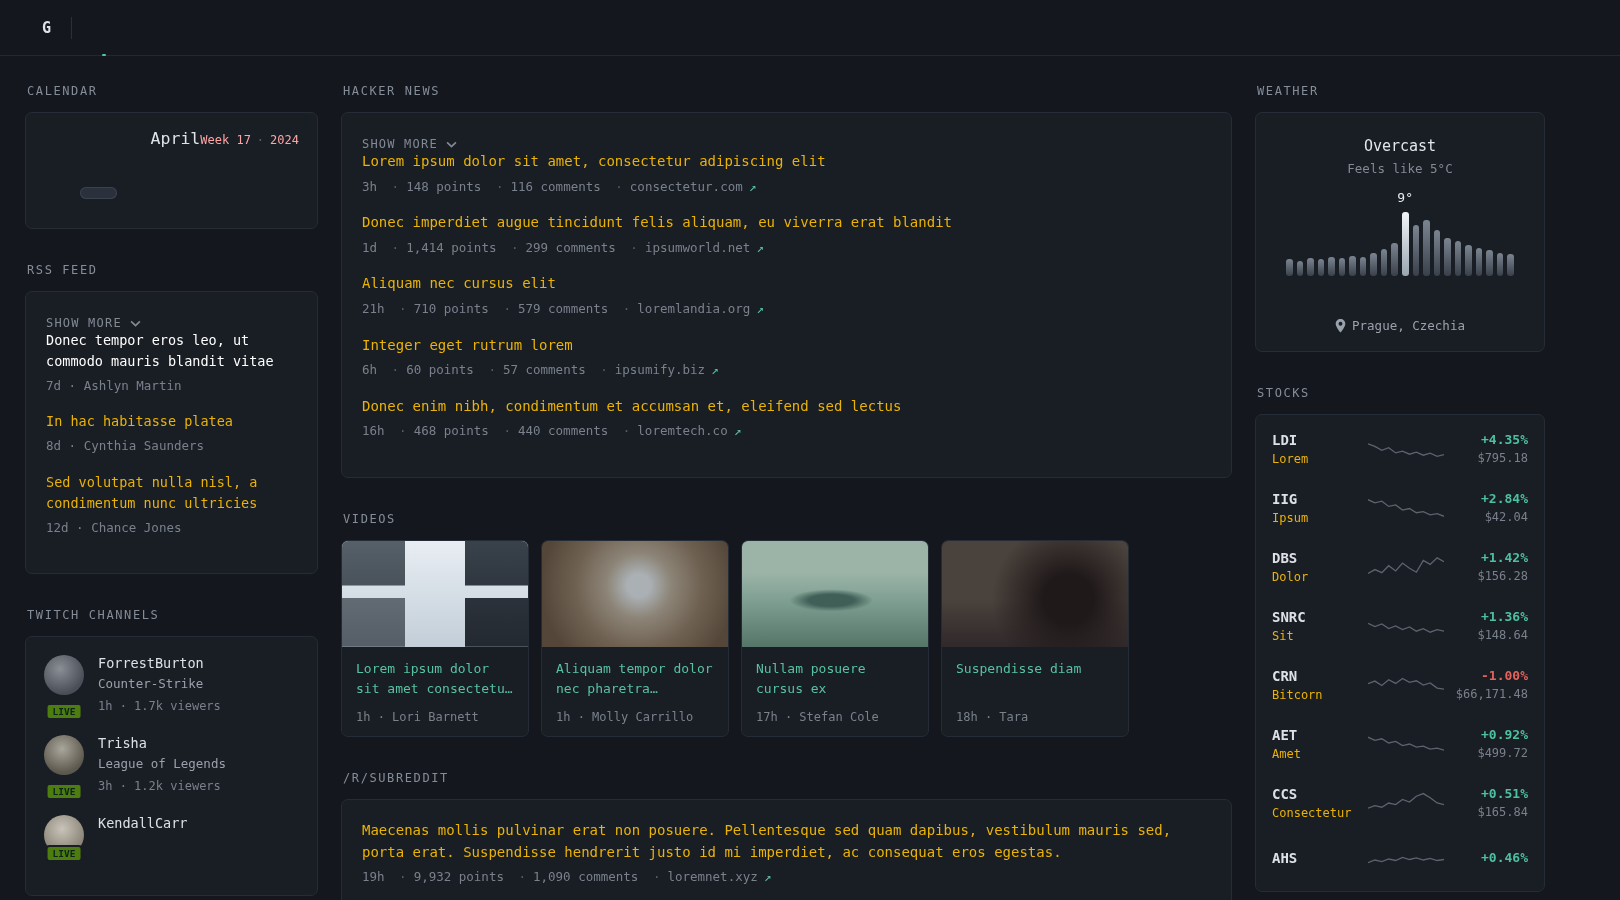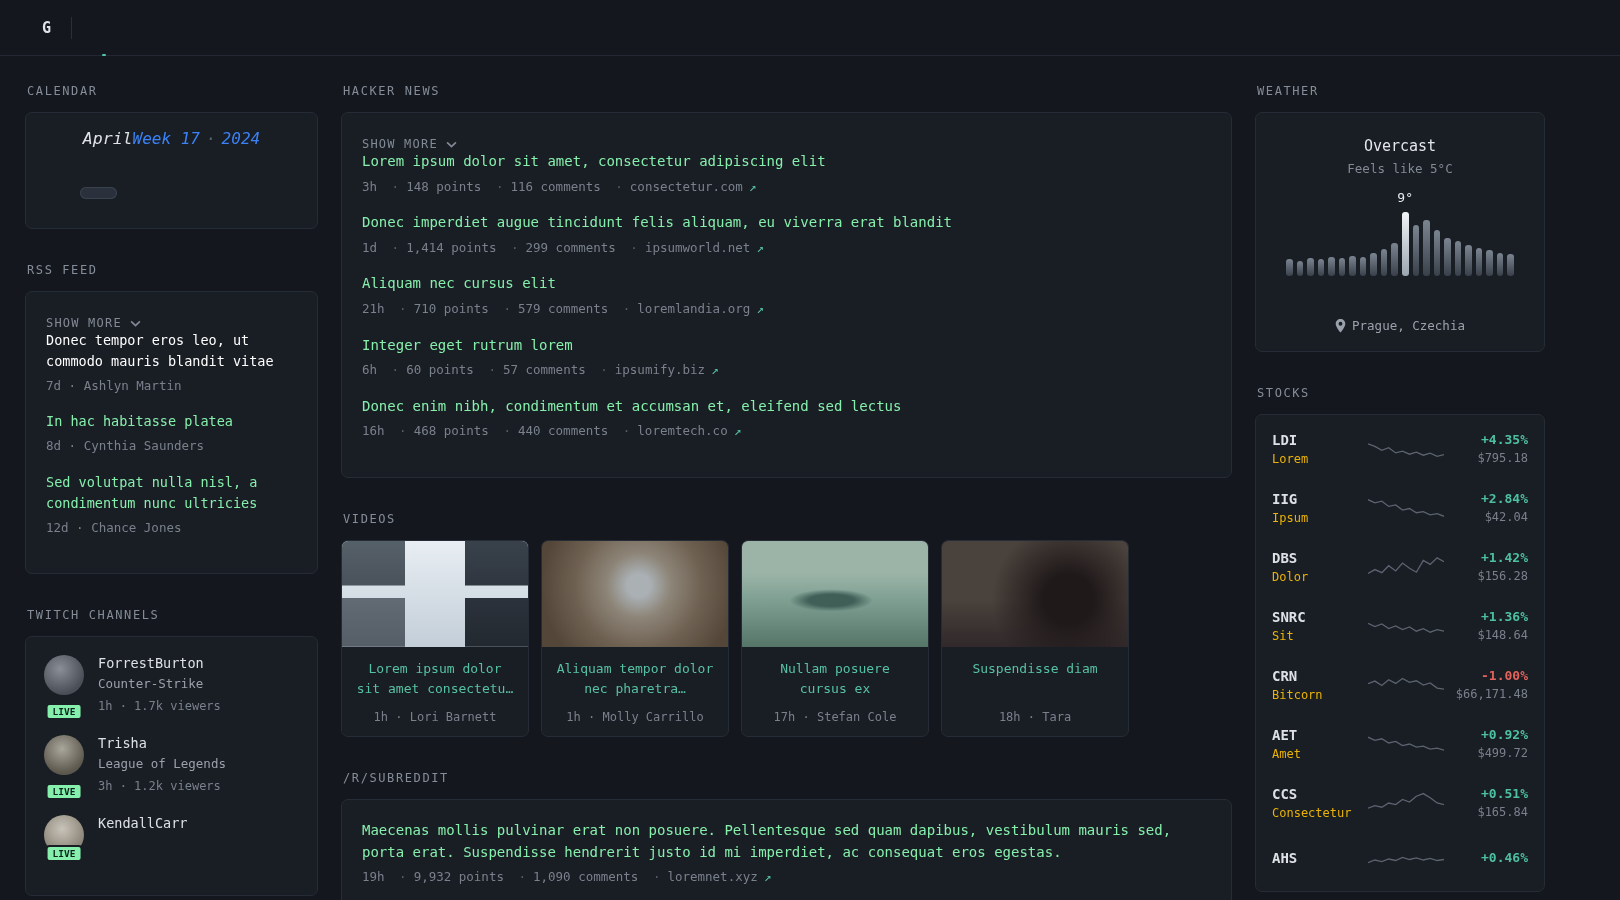--- a/index.html
+++ b/index.html
@@ -36,34 +36,34 @@
   }
   section.widget { margin-bottom: 34px; }
   .widget-title {
     font-size: 12px; font-weight: 400; letter-spacing: 1.6px;
     color: #848d98; margin: 0 0 14px 2px;
   }
   .card { background: #191d24; border: 1px solid #262c36; border-radius: 7px; }
 
   
   .calendar-card { padding: 16px 18px 14px; }
-  .cal-top { display: flex; justify-content: center; align-items: baseline; margin-bottom: 16px; font-style: italic; }
+  .cal-top { display: flex; justify-content: flex-end; align-items: baseline; margin-bottom: 16px; }
   .cal-month { font-size: 16.5px; color: #dfe3e8; }
-  .cal-week { font-size: 16px; color: #3b82f6; }
+  .cal-week { font-size: 12px; color: #fca5a5; }
   .cal-week .dot::before { content: "·"; margin: 0 6px; color: #5b636e; }
   .cal-grid { display: grid; grid-template-columns: repeat(7, 1fr); row-gap: 3px; text-align: center; }
   .cal-dow { font-size: 10.5px; color: #596169; padding-bottom: 8px; }
   .cal-day { font-size: 13px; color: #adb4bd; padding: 6px 0; border-radius: 6px; cursor: pointer; }
   .cal-day.dim { color: #555c66; }
   .cal-day.selected { background: #2a313c; color: #e9ecf0; box-shadow: inset 0 0 0 1px #3a424e; }
 
   
   .feed-card { padding: 20px; }
   .feed-item { margin-bottom: 17px; }
-  .item-title { display: block; color: #86efac; font-size: 13.5px; line-height: 1.55; }
+  .item-title { display: block; color: #eab308; font-size: 13.5px; line-height: 1.55; }
   .visited .item-title { color: #ffffff; }
   .item-meta { color: #79818c; font-size: 12.5px; margin-top: 5px; line-height: 1.4; }
   .hn-item .item-title, .sub-item .item-title { font-size: 14px; }
   .parts > span + span::before { content: "·"; margin: 0 7px; color: #565e69; }
   .ext { color: #57c2a2; margin-left: 6px; }
   .show-more {
     display: flex; align-items: center; gap: 8px; margin-top: 4px;
     background: none; border: none; color: #828a95; font: inherit;
     font-size: 12px; letter-spacing: 1.2px; cursor: pointer; padding: 0;
   }
@@ -71,33 +71,33 @@
   
   .twitch-card { padding: 18px; }
   .channel { display: flex; gap: 14px; margin-bottom: 22px; cursor: pointer; }
   .avatar-wrap { position: relative; width: 40px; flex: none; }
   .avatar { width: 40px; height: 40px; border-radius: 50%;
     background: radial-gradient(circle at 40% 35%, #8a8f96, #4a4f57 70%); }
   .channel:nth-of-type(2) .avatar { background: radial-gradient(circle at 45% 35%, #a9a69b, #5d584e 70%); }
   .channel:nth-of-type(3) .avatar { background: radial-gradient(circle at 45% 35%, #c9c4ba, #8a8377 70%); }
   .live-badge {
     position: absolute; bottom: -7px; left: 50%; transform: translateX(-50%);
-    background: #86efac; color: #0c241e; font-size: 9.5px; font-weight: 700;
+    background: #4d7c0f; color: #0c241e; font-size: 9.5px; font-weight: 700;
     padding: 1px 5px; border-radius: 4px; border: 2px solid #191d24;
   }
   .channel-name { display: block; color: #dde1e6; font-size: 13.5px; }
   .channel-game { color: #9aa1ab; font-size: 12.5px; margin-top: 5px; cursor: pointer; }
   .channel-meta { color: #79818c; font-size: 12px; margin-top: 8px; }
 
   
   .video-row { display: flex; gap: 12px; overflow: hidden; }
   .video-card {
     width: 188px; flex: none; background: #191d24; border: 1px solid #262c36;
     border-radius: 7px; overflow: hidden; cursor: pointer; height: 197px;
-    display: flex; flex-direction: column; text-align: center;
+    display: flex; flex-direction: column;
   }
   .thumb { height: 106px; flex: none; background: #333; }
   .thumb-1 .thumb { background:
     linear-gradient(#566069,#49525b) no-repeat 0 0 / 34% 42%,
     linear-gradient(#39424b,#2f363f) no-repeat 100% 0 / 34% 42%,
     linear-gradient(#626b74,#555e67) no-repeat 0 100% / 34% 46%,
     linear-gradient(#2b323b,#232930) no-repeat 100% 100% / 34% 46%,
     linear-gradient(180deg,#e8eef3,#c3ced8); }
   .thumb-2 .thumb { background: radial-gradient(circle at 52% 42%, #aab0b4 0 10%, #8d8578 28%, #6f6152 55%, #544739 85%); }
   .thumb-3 .thumb { background:

